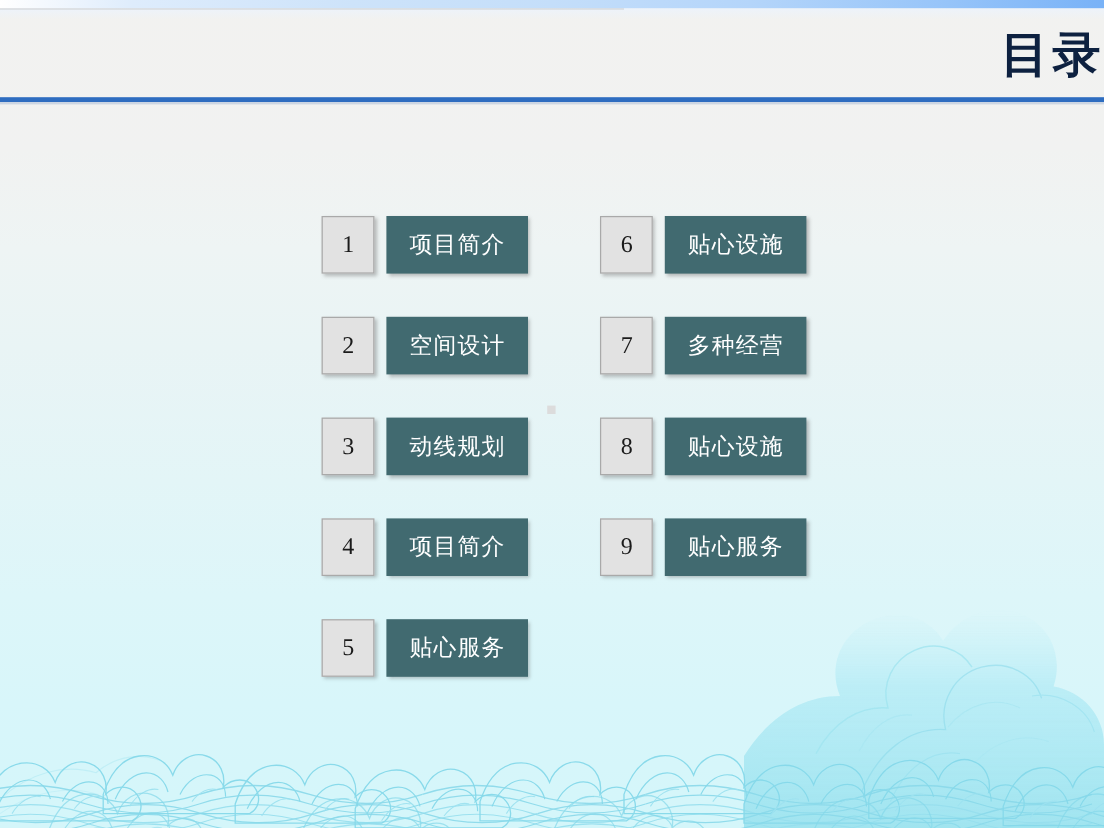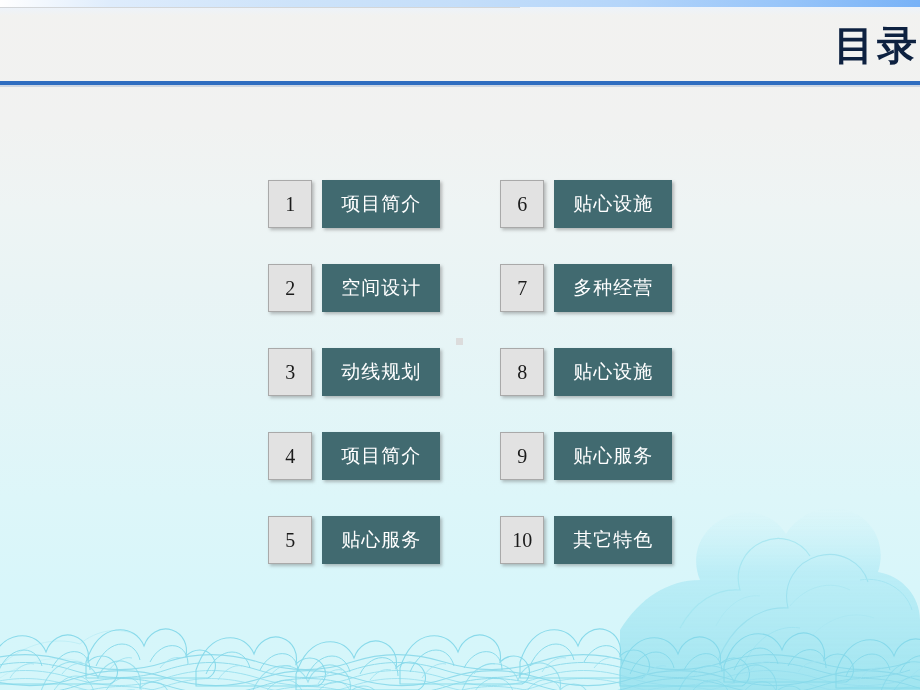--- a/index.html
+++ b/index.html
@@ -314,24 +314,20 @@
       <div class="menu-item">
         <div class="num-box">8</div>
         <div class="label-box">贴心设施</div>
       </div>
 
       <div class="menu-item">
         <div class="num-box">9</div>
         <div class="label-box">贴心服务</div>
       </div>
 
-      <div class="menu-item">
-        <div class="num-box">10</div>
-        <div class="label-box">其它特色</div>
-      </div>
 
     </div>
 
   </div>
 
   <div class="marker"></div>
 
 </div>
 
 </body></html>

